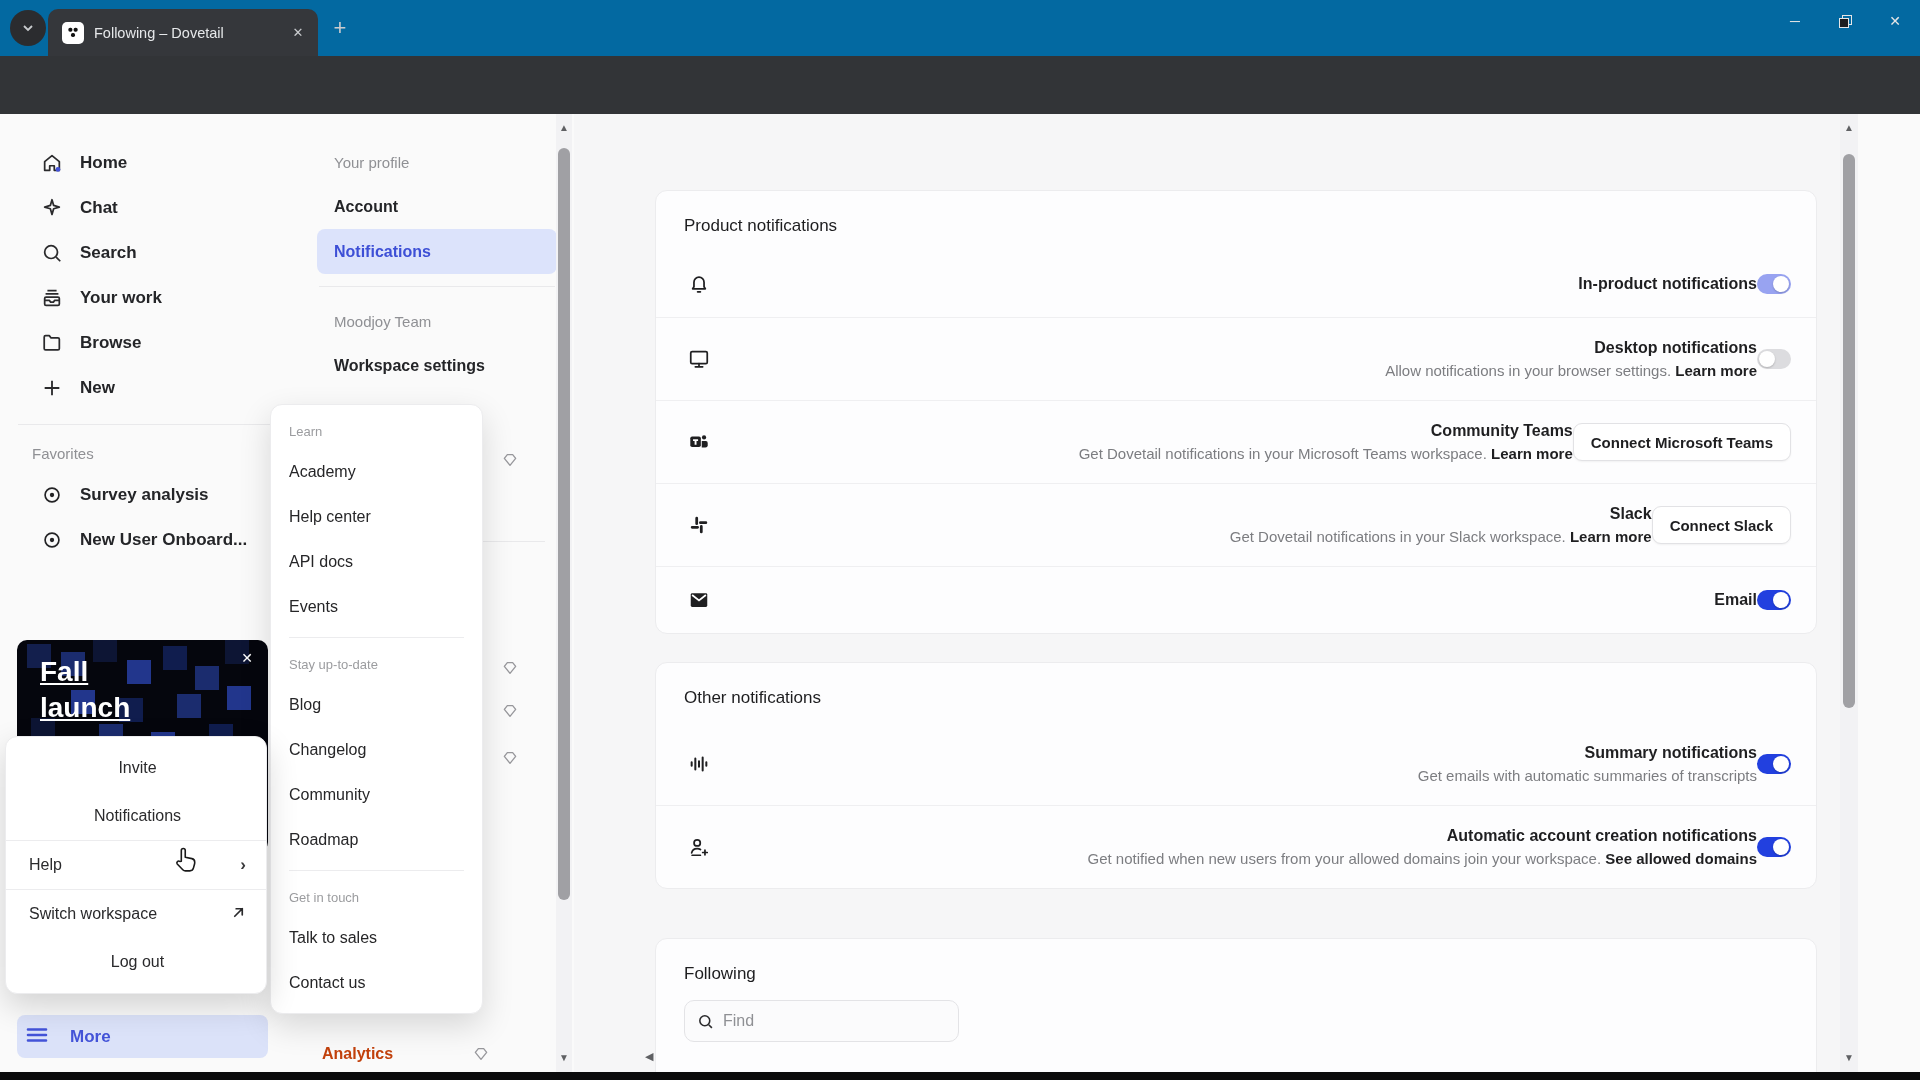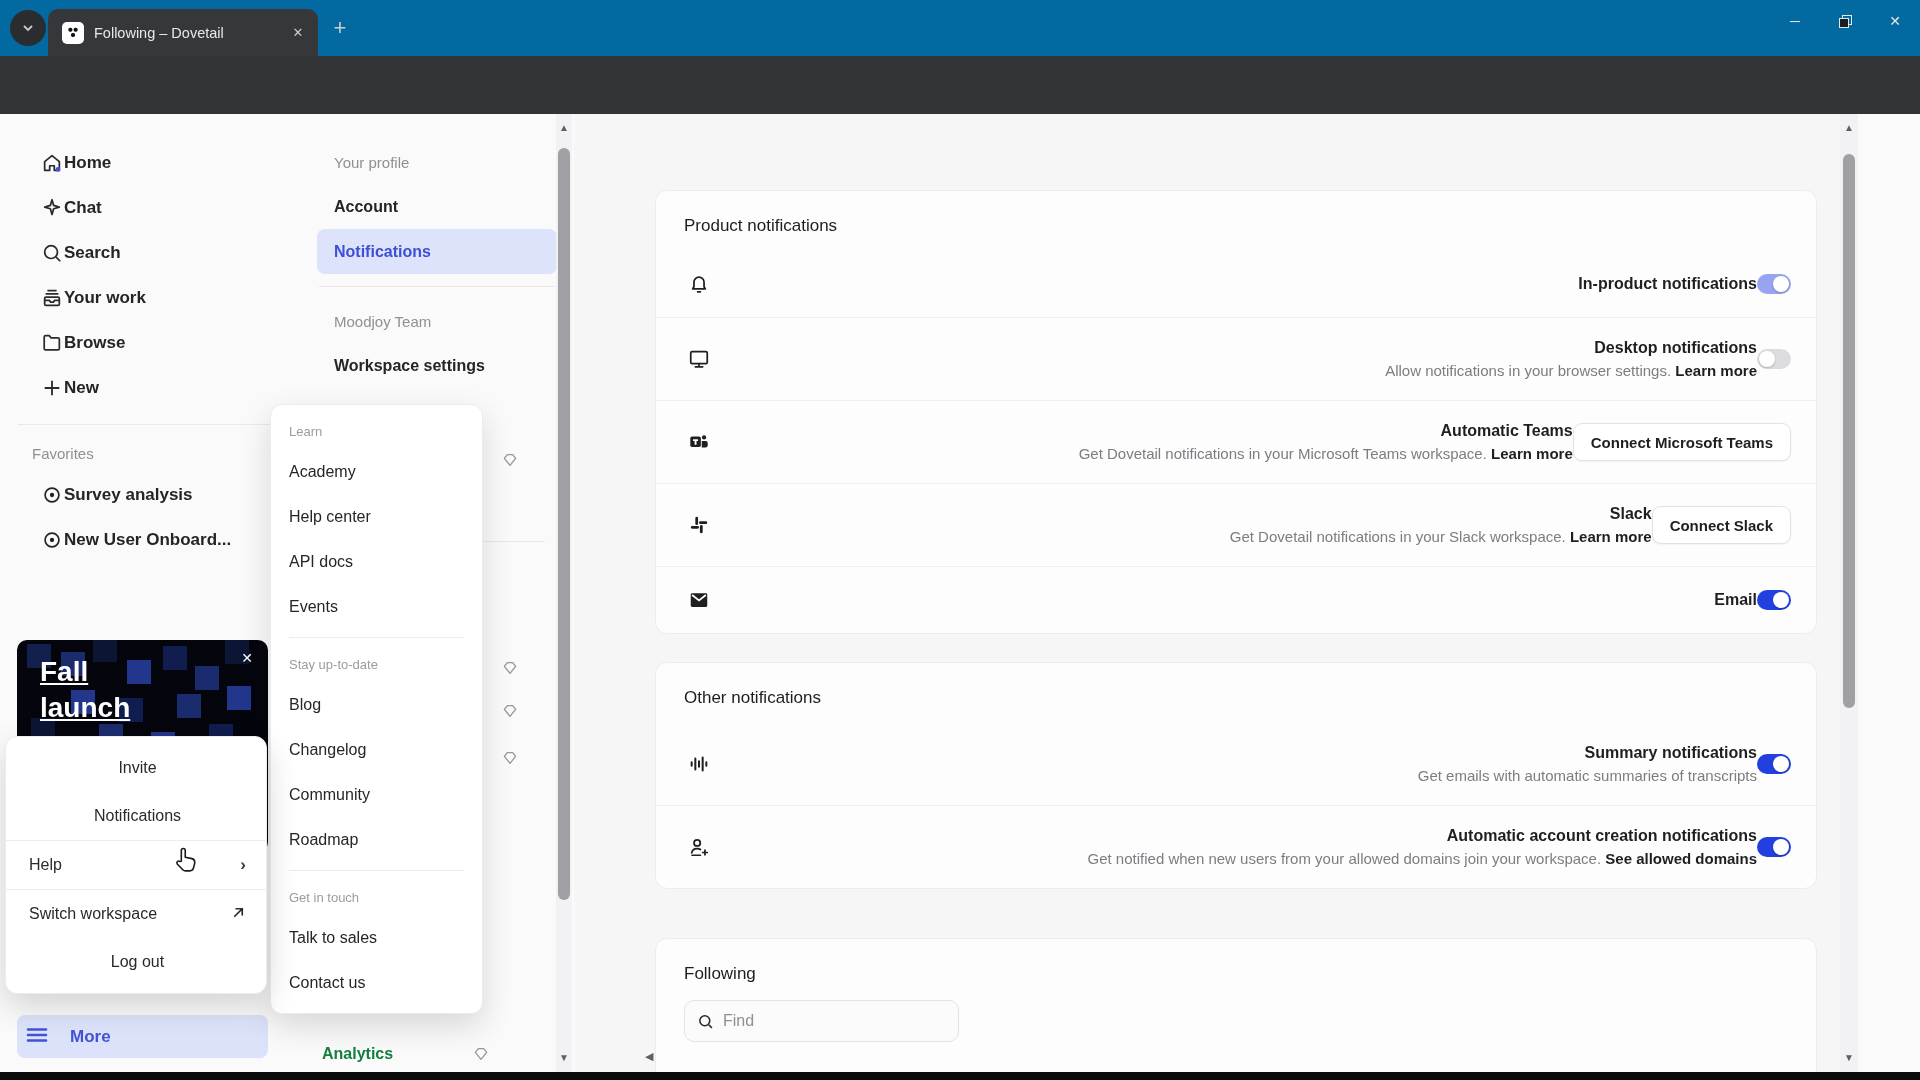--- a/index.html
+++ b/index.html
@@ -32,21 +32,21 @@
   .menu-dots { position:absolute; left:1782px; top:68px; width:30px; height:34px; display:flex; align-items:center; justify-content:center; color:#d2d4d7; font-size:16px; letter-spacing:0; }
 
   
   .app { position:absolute; left:0; top:114px; width:1920px; height:958px; background:#fafafa; }
   .main-bg { position:absolute; left:574px; top:0; width:1266px; height:958px; background:#f6f6f7; }
 
   
   .nav-list { position:absolute; left:16px; top:26px; width:256px; }
   .nav-item { height:45px; display:flex; align-items:center; padding:0 0 0 24px; border-radius:8px; }
   .nav-item .ic { width:24px; display:flex; justify-content:center; }
-  .nav-item .lbl { margin-left:0; font-size:17px; font-weight:600; color:#242528; }
+  .nav-item .lbl { margin-left:16px; font-size:17px; font-weight:600; color:#242528; }
   .side-divider { height:1px; background:#e9e9eb; margin:14px 2px 12px; }
   .fav-header { padding:8px 0 10px 16px; font-size:15px; color:#8f9094; }
   .banner { position:absolute; left:17px; top:526px; width:251px; height:212px; border-radius:10px; background:#05060d; overflow:hidden; }
   .px { position:absolute; left:10px; top:4px; width:24px; height:24px; background:#131f4d;
         box-shadow:34px 8px #1b2c6e, 66px -6px #0d1534, 100px 16px #22368c, 136px 2px #101d4e,
                    168px 22px #1b2c6e, 198px -4px #0d1534, 44px 46px #22368c, 92px 54px #101d4e,
                    150px 50px #1b2c6e, 200px 42px #22368c, 4px 74px #0d1534, 72px 80px #1b2c6e,
                    124px 88px #22368c, 182px 80px #101d4e, 20px 116px #1b2c6e, 110px 120px #0d1534; }
   .banner-title { position:absolute; left:23px; top:14px; color:#fff; font-size:28px; font-weight:700; line-height:36px;text-decoration:underline; }
   .banner-close { position:absolute; right:11px; top:8px; color:#fff; font-size:14px; width:20px; height:20px; display:flex; align-items:center; justify-content:center; }
@@ -66,21 +66,21 @@
   .submenu .si { height:45px; display:flex; align-items:center; padding-left:18px; font-size:16px; font-weight:500; color:#262628; }
   .submenu .sdiv { height:1px; background:#ececee; margin:8px 18px; }
 
   
   .set-nav { position:absolute; left:317px; top:26px; width:240px; }
   .set-head { height:44px; display:flex; align-items:center; padding-left:17px; font-size:15px; color:#8f9094; }
   .set-item { height:45px; display:flex; align-items:center; padding-left:17px; font-size:16px; font-weight:600; color:#242528; border-radius:8px; }
   .set-item.active { background:#dce3fb; color:#3d4fd6; }
   .set-div { height:1px; background:#e9e9eb; margin:12px 2px; }
   .gem { position:absolute; z-index:1; }
-  .analytics-row { position:absolute; left:305px; top:922px; width:240px; height:36px; display:flex; align-items:center; padding-left:17px; font-size:16px; font-weight:600; color:#15803d; }
+  .analytics-row { position:absolute; left:305px; top:922px; width:240px; height:36px; display:flex; align-items:center; padding-left:17px; font-size:16px; font-weight:600; color:#c2410c; }
   .analytics-row .gem2 { margin-left:80px; display:flex; }
   .hid-div { position:absolute; left:307px; top:427px; width:238px; height:1px; background:#e9e9eb; }
 
   
   .sb-track { position:absolute; top:0; height:958px; background:#f2f2f4; }
   .sb-arrow { position:absolute; width:16px; text-align:center; color:#5f6063; font-size:10px; }
   .sb-thumb { position:absolute; border-radius:6px; background:#a0a0a4; }
   .h-arrow { position:absolute; left:645px; top:936px; color:#5f6063; font-size:11px; }
 
   
@@ -356,21 +356,21 @@
       <div class="srow srow2">
         <span class="ric">
           <svg width="22" height="22" viewBox="0 0 24 24">
               <rect x="2.5" y="6" width="11.5" height="11.5" rx="2" fill="#1f1f21"></rect>
               <path d="M5.5 9h5.5v1.8H9.3V15H7.2v-4.2H5.5z" fill="#fff"></path>
               <circle cx="17.5" cy="7" r="2.3" fill="#1f1f21"></circle>
               <path d="M15 11h4.5a2 2 0 0 1 2 2v2.5a2.5 2.5 0 0 1-2.5 2.5H15z" fill="#1f1f21"></path>
             </svg>
         </span>
         <div class="rtext">
-          <div class="rtitle">Automatic Teams</div>
+          <div class="rtitle">Community Teams</div>
           <div class="rsub"><span>Get Dovetail notifications in your Microsoft Teams workspace.</span> <b>Learn more</b></div>
         </div>
         <button class="btn">Connect Microsoft Teams</button>
       </div>
       <div class="srow srow2">
         <span class="ric">
           <svg width="22" height="22" viewBox="0 0 24 24" fill="none" stroke="#1f1f21" stroke-width="3" stroke-linecap="round">
               <path d="M9.5 4.5v6M14.5 13.5v6M4.5 14.5h6M13.5 9.5h6"></path>
             </svg>
         </span>

